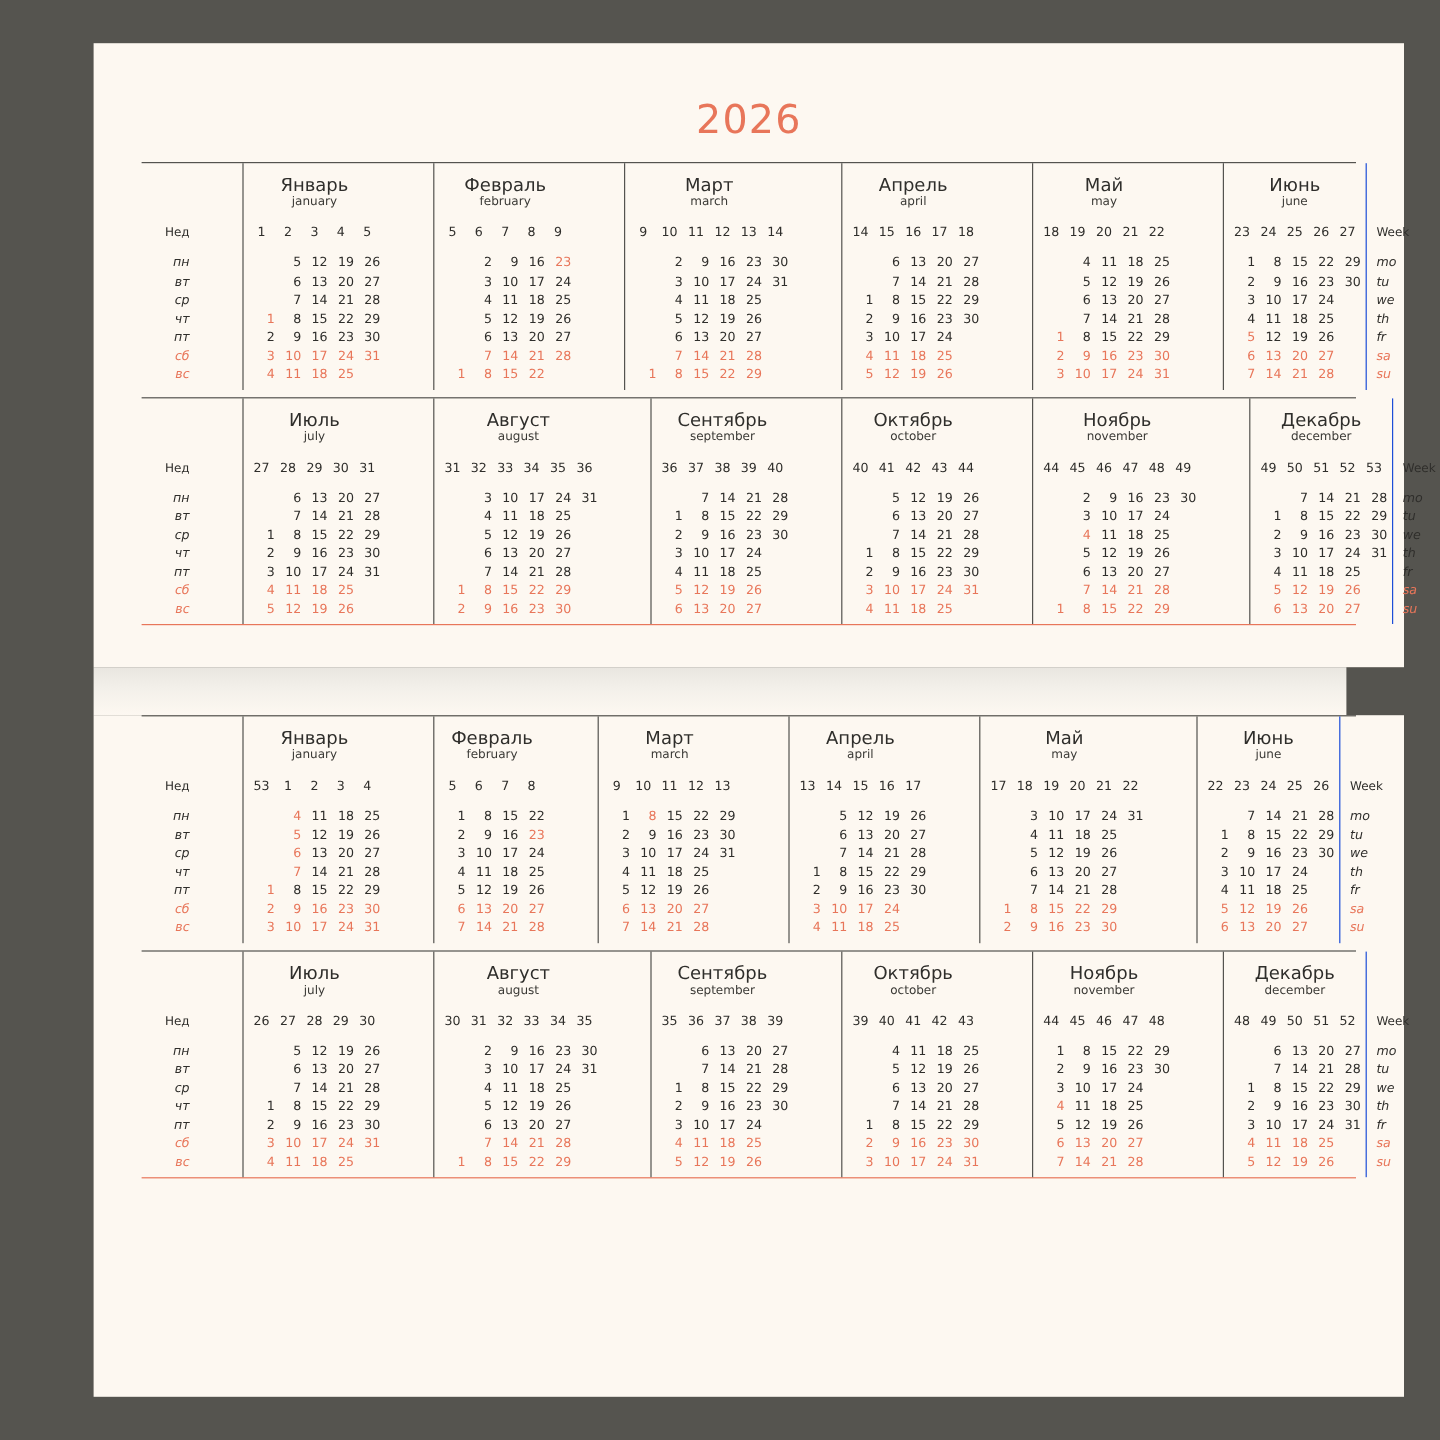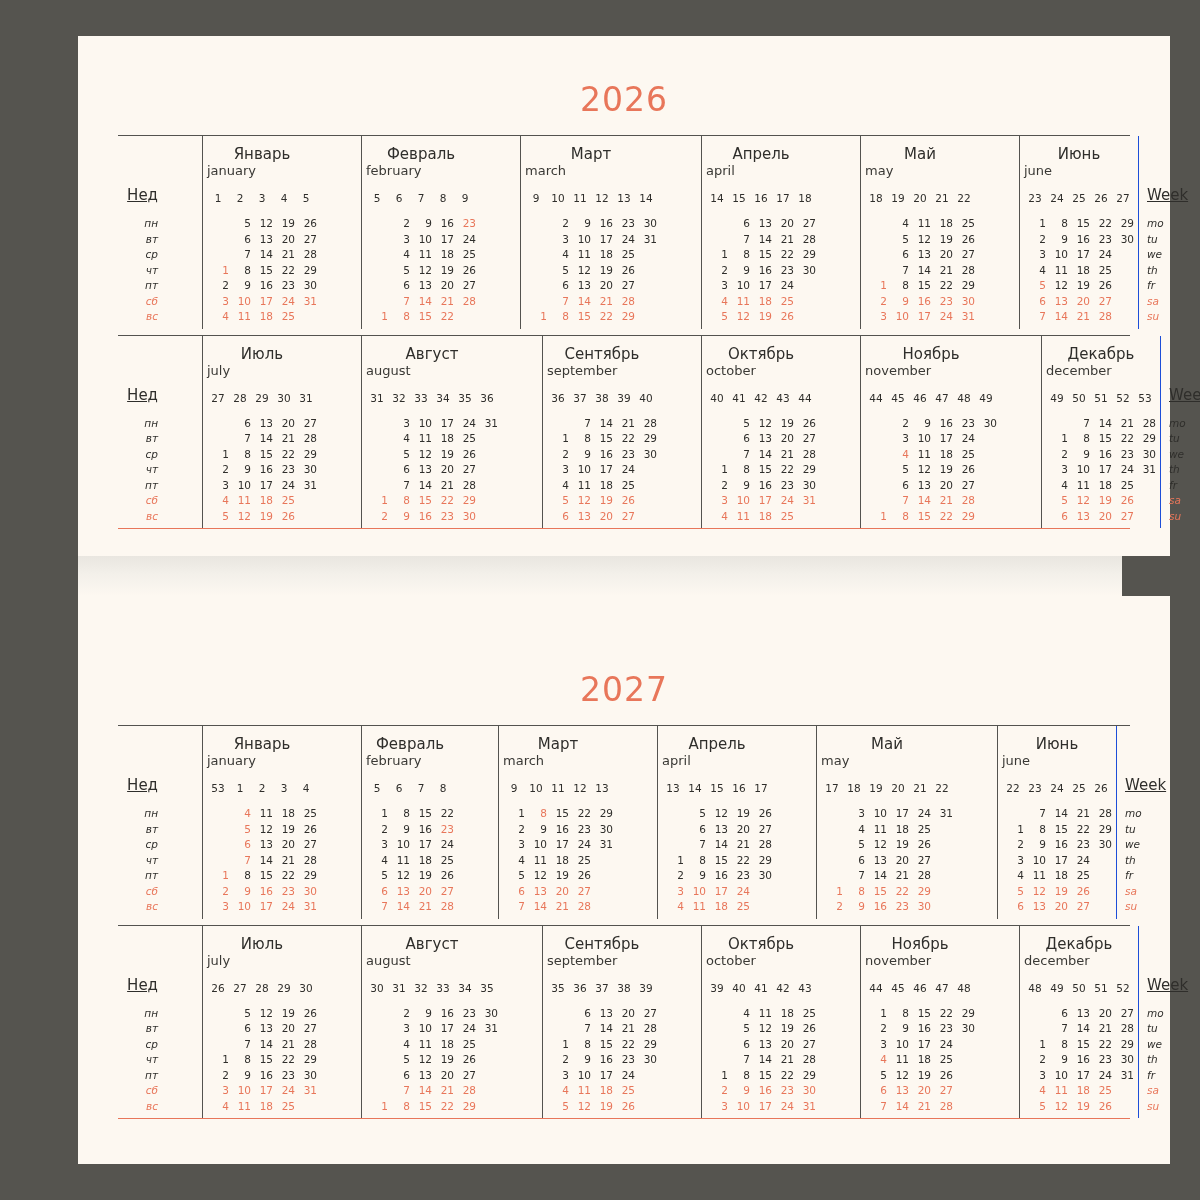--- a/index.html
+++ b/index.html
@@ -60,46 +60,46 @@
   }
   .month:first-of-type { border-left: 1px solid #54534f; }
   .mname {
     text-align: center;
     font-size: 15px;
     color: #2f2e2b;
     padding-top: 6px;
     line-height: 1.2;
   }
   .mname-en {
-    font-size: 13px;
+    text-align: center;
+    font-size: 10px;
     color: #3a3935;
     padding-bottom: 4px;
   }
   .weeks-row {
     display: flex;
     justify-content: flex-end;
     gap: 0;
     font-size: 10.5px;
     color: #2f2e2b;
     height: 22px;
     align-items: flex-end;
     padding-bottom: 4px;
   }
   .weeks-row .wk {
     width: 22px;
     text-align: center;
   }
   .weekcol .hdr {
-    font-size: 15px;
+    font-size: 10px;
     color: #2f2e2b;
     height: 22px;
     display: flex;
     align-items: flex-end;
     padding-bottom: 4px;
-    text-decoration: underline;
   }
   .weekcol.left .hdr { justify-content: flex-end; padding-right: 4px; }
   .weekcol .mname, .weekcol .mname-en { visibility: hidden; }
   .daylabels { font-size: 10.5px; color: #2f2e2b; line-height: 15.5px; padding-top: 8px; }
   .daylabels div { height: 15.5px; font-style: italic; }
   .weekcol.left .daylabels { text-align: right; padding-right: 4px; }
   .weekcol.right .daylabels { text-align: left; }
   .daylabels .sat, .daylabels .sun { color: #e8765a; }
 
   .month-body {
@@ -956,21 +956,20 @@
           </div>
         </div>
       </div>
   </div>
   <div class="underline"></div>
 </div>
 
 <div id="gutter"></div>
 
 <div class="page" id="page-2027">
-  <div class="year-title">2027</div>
   <div class="grid">
     <div class="halfyear first">
         <div class="weekcol left">
           <div class="mname">.</div>
           <div class="mname-en">.</div>
           <div class="hdr">Нед</div>
           <div class="daylabels">
             <div>пн</div>
             <div>вт</div>
             <div>ср</div>

